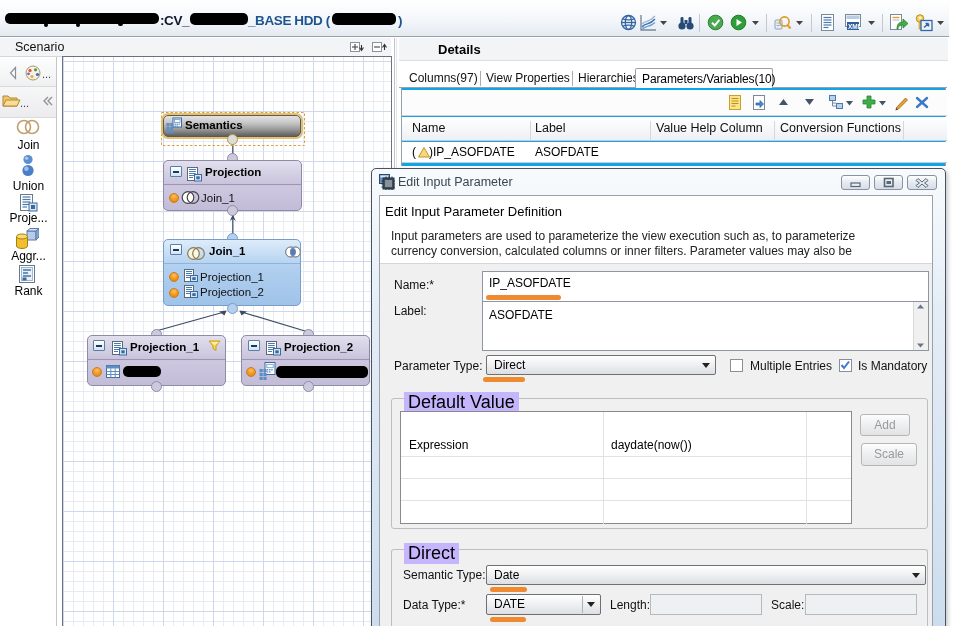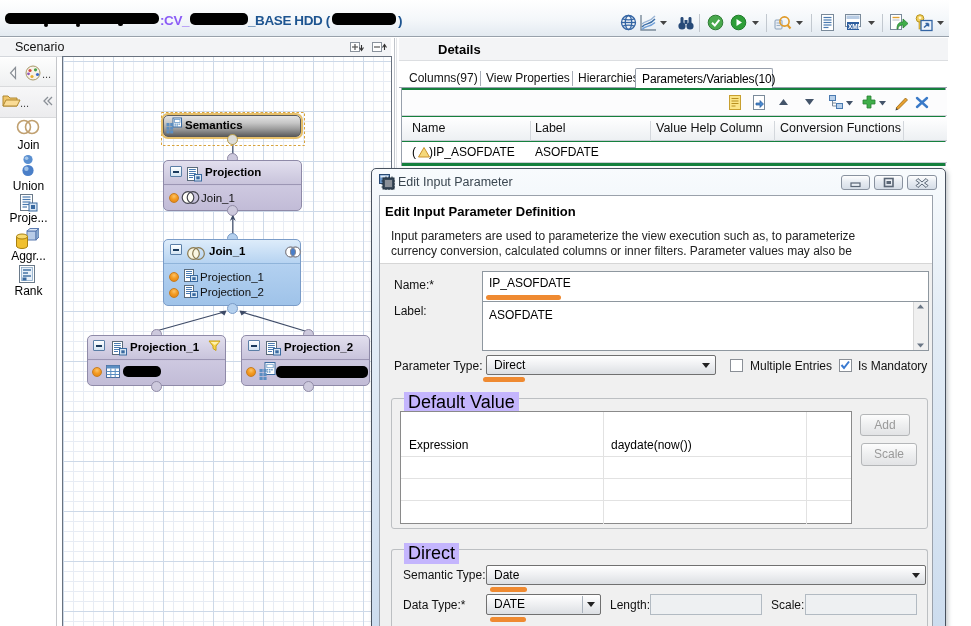--- a/index.html
+++ b/index.html
@@ -6,21 +6,21 @@
 html,body { width:971px; height:626px; overflow:hidden; background:#fff;
   font-family:"Liberation Sans", sans-serif; font-size:12.5px; color:#000; }
 .abs { position:absolute; }
 .blob { position:absolute; background:#000; border-radius:5px; }
 
 
 #topbar { position:absolute; left:0; top:0; width:949px; height:37px;
   background:linear-gradient(180deg,#ffffff 0%,#f4f7fa 55%,#e3eaf1 100%);
   border-bottom:1px solid #98a1ab; }
 #titletext { position:absolute; left:160px; top:13px; font-size:13.5px; font-weight:bold;
-  color:#8b5cf6; letter-spacing:-0.4px; white-space:nowrap; }
+  color:#0f172a; letter-spacing:-0.4px; white-space:nowrap; }
 
 
 #scenhead { position:absolute; left:0; top:38px; width:391px; height:19px;
   background:#f3f4f6; border-bottom:1px solid #d4d7dc; }
 #scenhead .t { position:absolute; left:15px; top:2px; font-size:12.5px; color:#111; }
 
 #palette { position:absolute; left:0; top:57px; width:57px; height:569px; background:#fff;
   border-right:1px solid #c4c6ca; }
 .prow1 { position:absolute; left:0; top:1px; width:56px; height:29px;
   background:linear-gradient(#fdfdfd,#eff0f1); border-bottom:1px solid #d9dadc; }
@@ -64,21 +64,21 @@
 
 #dethead { position:absolute; left:399px; top:38px; width:549px; height:23px; background:#f3f4f6; border-bottom:1px solid #dcdee1; }
 #dethead .t { position:absolute; left:9px; top:4px; font-size:13px; font-weight:bold;padding-left:30px; }
 .tabbar { position:absolute; left:399px; top:69px; width:549px; height:19px; }
 .tab { position:absolute; top:0; height:19px; font-size:12px; color:#111; padding-top:2px; }
 .tabsep { position:absolute; top:2px; width:1px; height:15px; background:#a8aeb8; }
 #tabline { position:absolute; left:399px; top:87px; width:548px; height:1px; background:#98a0ac; }
 .activetab { position:absolute; left:635px; top:68px; width:138px; height:20px; background:#fff;
   border:1px solid #98a0ac; border-bottom:none; border-radius:2px 2px 0 0; padding:3px 0 0 6px;
   font-size:12px; letter-spacing:-0.1px; }
-#detbody { position:absolute; left:401px; top:88px; width:545px; height:78px; background:#15803d;
+#detbody { position:absolute; left:401px; top:88px; width:545px; height:78px; background:#0ea5e9;
   border-left:1px solid #98a0ac; border-right:1px solid #98a0ac; }
 #dettools { position:absolute; left:0; top:2px; width:545px; height:26px; background:#fcfcfd;
   border-bottom:1px solid #d0d2d6; }
 #dethdr { position:absolute; left:0; top:29px; width:545px; height:24px;
   background:linear-gradient(#ffffff,#edf0f3); border-bottom:1px solid #c5cad1; }
 #dethdr span { position:absolute; top:4px; font-size:12.5px; color:#111; }
 .colsep { position:absolute; top:2px; width:1px; height:20px; background:#d3d7dc; }
 #detrow { position:absolute; left:0; top:54px; width:545px; height:21px; background:#fff; font-size:12px; border-bottom:1px solid #c9cdd3; }
 
 
@@ -86,21 +86,21 @@
   background:linear-gradient(180deg,#f8fbfd 0%,#e4edf6 30%,#ccdcee 100%);
   border:1px solid #49525f; border-radius:5px 5px 0 0;
   box-shadow:2px 2px 4px rgba(90,100,110,0.35); }
 #dlgtitle { position:absolute; left:26px; top:6px; font-size:12.5px; color:#3a4650; }
 .winbtn { position:absolute; top:6px; height:15px; border:1px solid #89929f; border-radius:3px;
   background:linear-gradient(#fefefe,#e7ecf2 45%,#d5dde7); }
 #dlgcontent { position:absolute; left:7px; top:26px; width:554px; height:444px;
   background:#f0f0f0; border:1px solid #9aa1ab; overflow:hidden; font-size:12px; }
 #dlghead { position:absolute; left:0; top:0; width:552px; height:68px; background:#fff;
   border-bottom:1px solid #d6d6d6; }
-#dlghead .h { position:absolute; left:5px; top:8px; font-size:13px; font-weight:bold; }
+#dlghead .h { position:absolute; left:5px; top:8px; font-size:13px; font-weight:normal; }
 #dlghead .d { position:absolute; left:11px; top:33px; font-size:12px; color:#222; line-height:15px; }
 .flabel { position:absolute; font-size:12px; color:#111; white-space:nowrap; }
 .tinput { position:absolute; background:#fff; border:1px solid #8e979f; font-size:12px; }
 .combo { position:absolute; border:1px solid #707070; border-radius:2px;
   background:linear-gradient(#ffffff,#f0f1f3 45%,#dcdfe3); font-size:12px; }
 .combo .ct { position:absolute; left:7px; top:2px; }
 .combo .ar { position:absolute; right:5px; top:7px; width:0; height:0;
   border-left:4px solid transparent; border-right:4px solid transparent; border-top:5px solid #222; }
 .combo .sep { position:absolute; right:17px; top:1px; bottom:1px; width:1px; background:#aab2bc; }
 .marker { position:absolute; height:5px; border-radius:3px; background:#ef8a31; }

